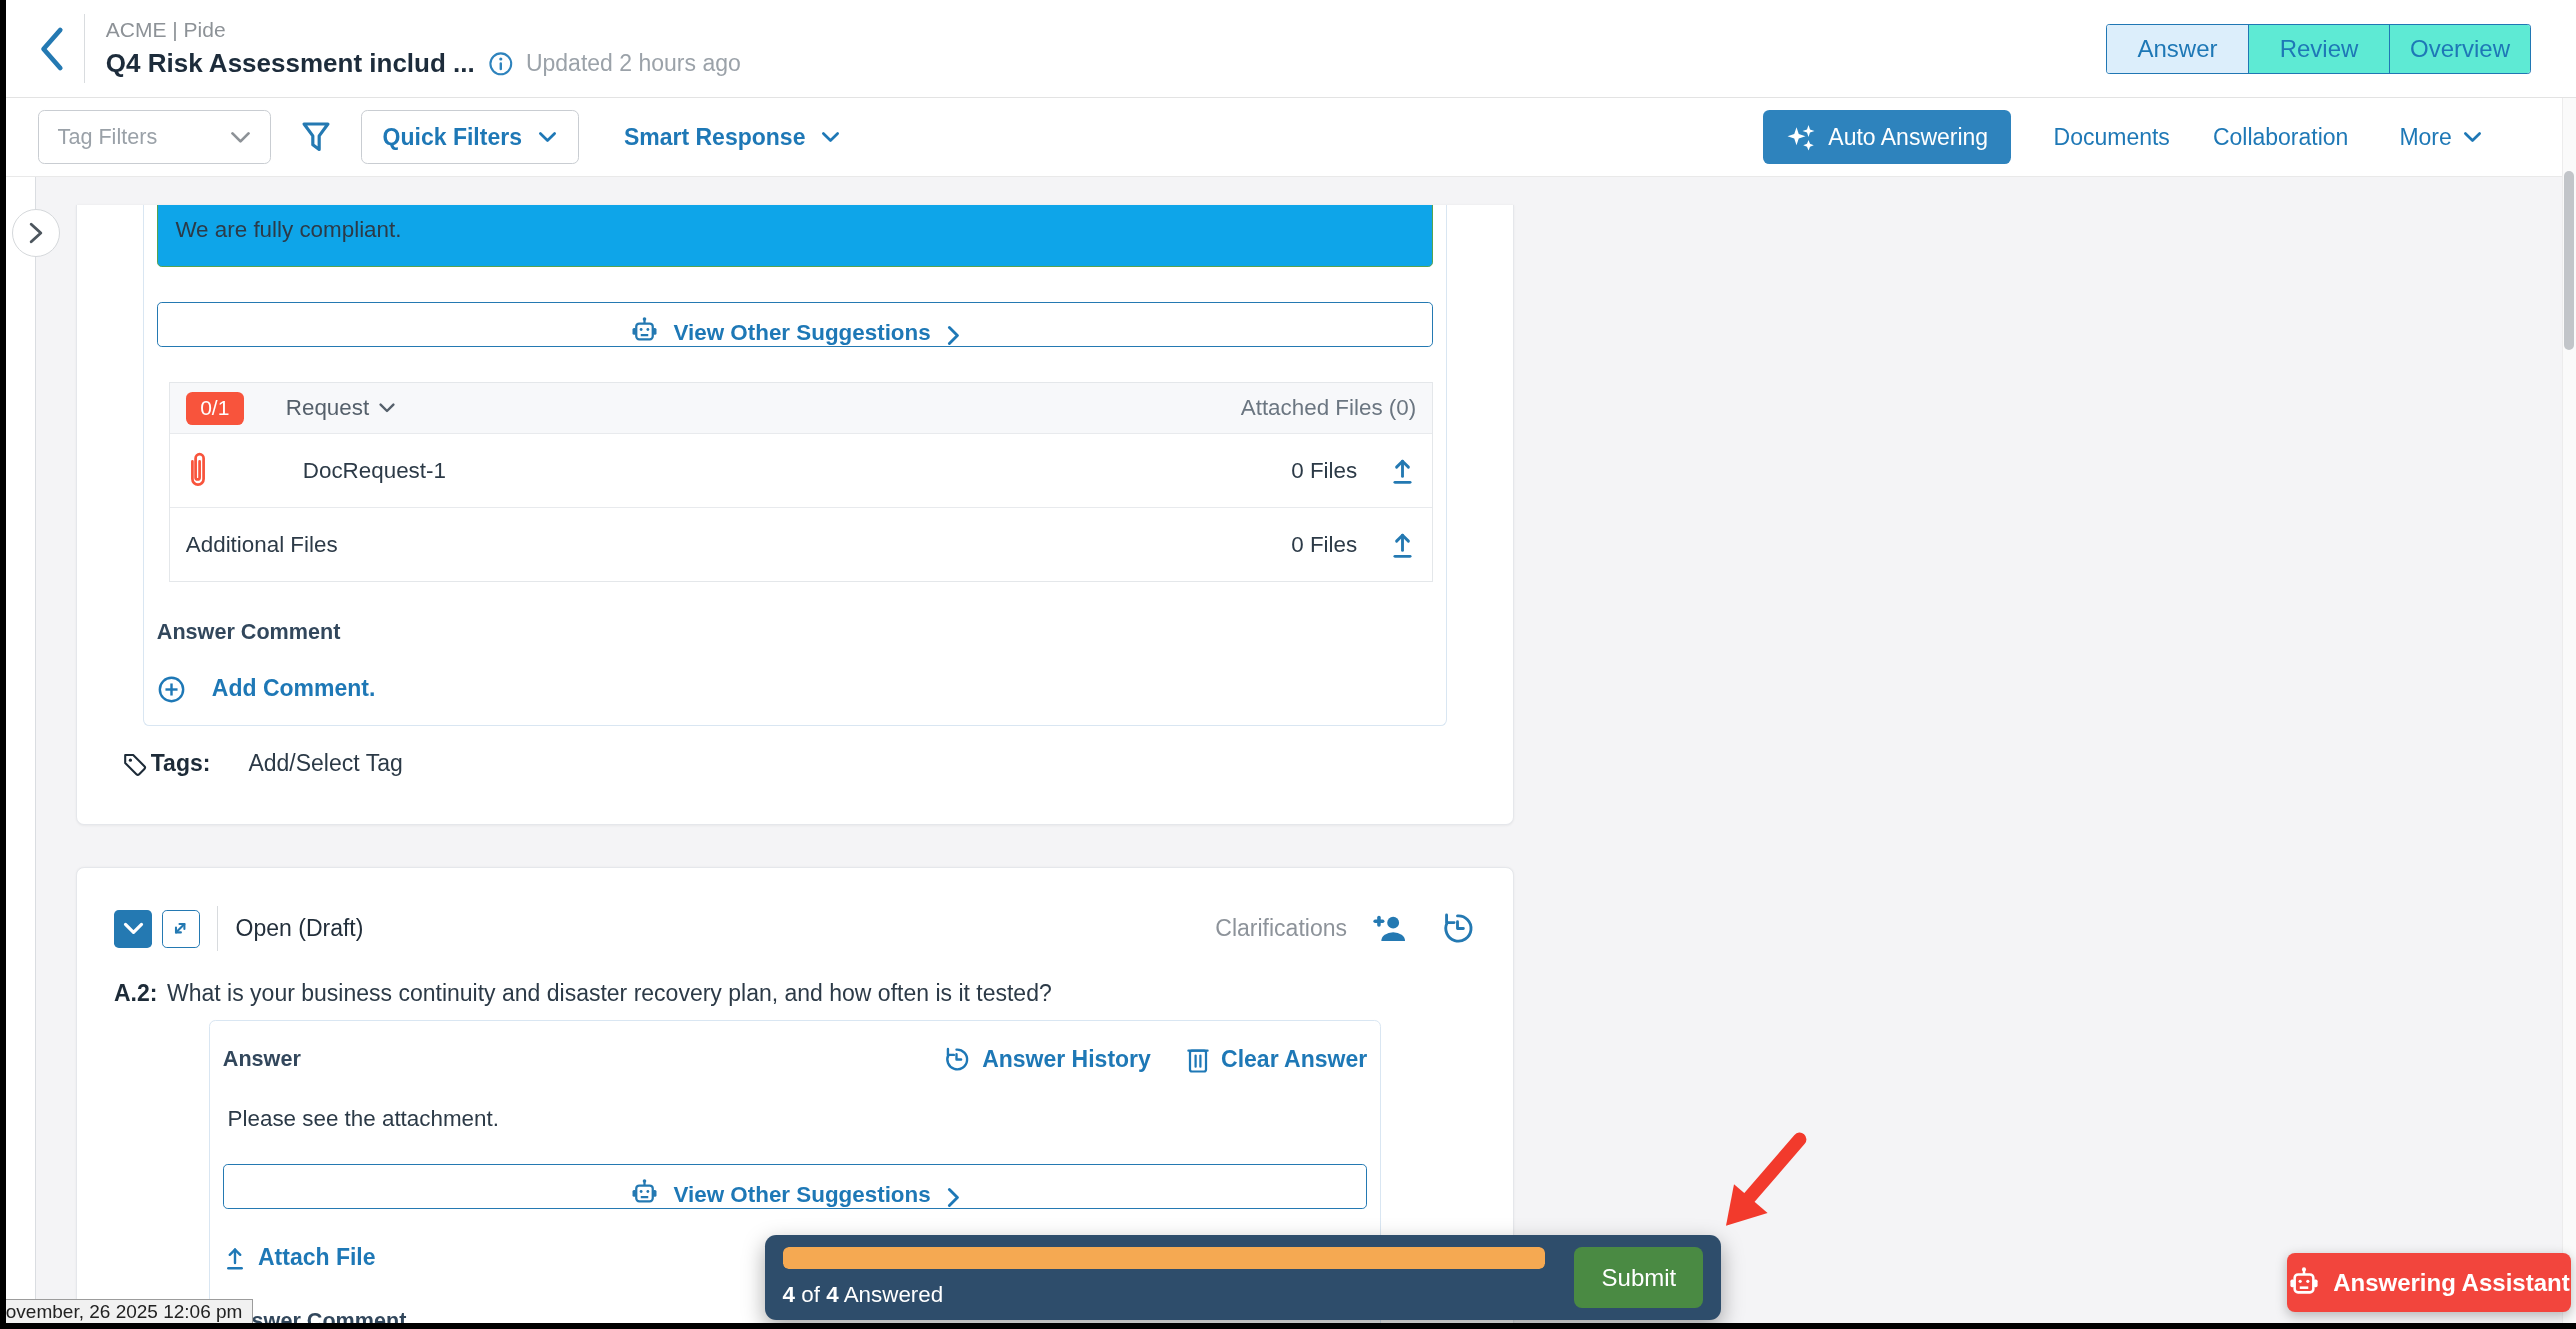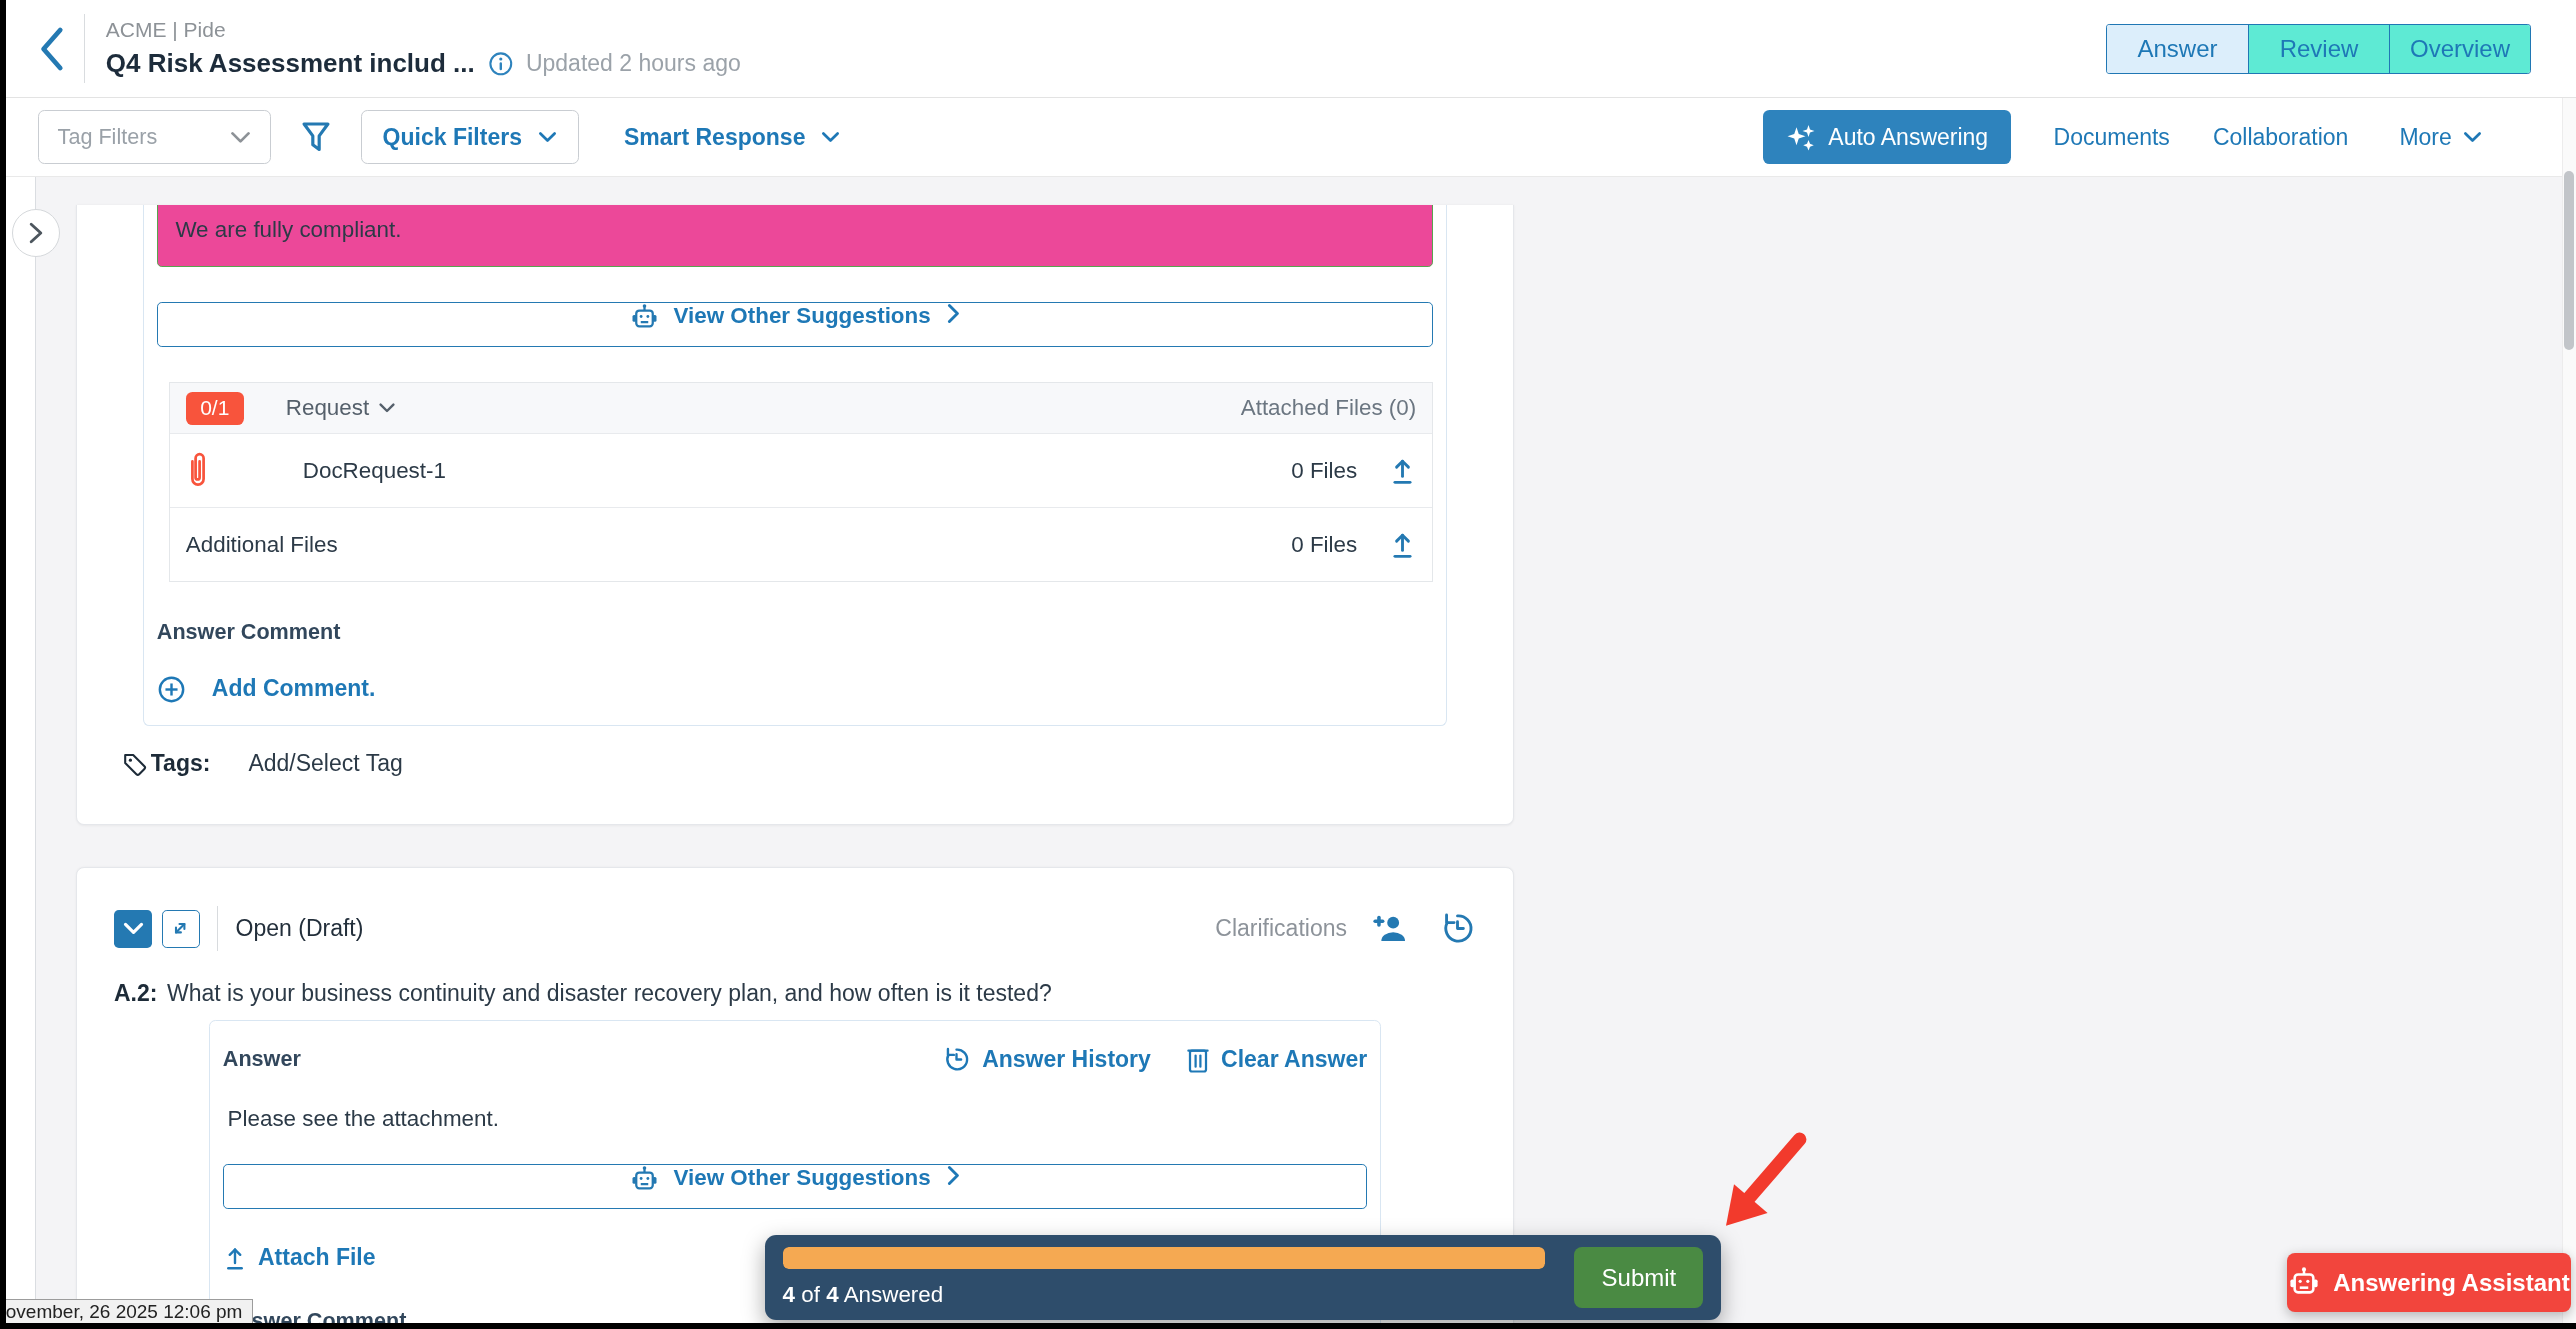--- a/index.html
+++ b/index.html
@@ -51,24 +51,24 @@
   .card { position:absolute; left:76px; width:1438px; background:#fff; border:0.8px solid #e5e7eb;
     box-shadow:0 0.8px 2.4px rgba(0,0,0,.05); }
   .card1 { top:205px; height:620px; border-top:none; border-radius:0 0 8px 8px; overflow:hidden; }
   .card2 { top:867px; height:735px; border-radius:8px; }
 
   .answer-panel { margin:0 66px; border:0.8px solid #d9e6f2; position:relative; }
   .panel1 { border-top:none; border-radius:0 0 6.4px 6.4px; padding:14.4px 12.8px 21px; }
   .panel2 { margin-top:12.8px; border-radius:6.4px; padding:24px 12.8px 64px; }
 
   .green-textarea { border:1.6px solid #58a34f; border-radius:4.8px; margin-top:-35px; height:83px;
-    padding:32px 17.6px 0; font-size:22.4px; color:#2c3a47; background:#ec4899; }
+    padding:32px 17.6px 0; font-size:22.4px; color:#2c3a47; background:#0ea5e9; }
 
   .suggest-btn { margin-top:35px; height:45px; border:1.6px solid #2479b2; border-radius:4.8px; background:#fff;
-    display:flex; align-items:flex-start; justify-content:center; gap:16px; color:#1e78b6; font-size:22.4px; font-weight:600; cursor:pointer; }
+    display:flex; align-items:flex-end; justify-content:center; gap:16px; color:#1e78b6; font-size:22.4px; font-weight:600; cursor:pointer; }
 
   .req-table { margin-top:35px; border:0.8px solid #e4e7ea;margin-left:12px; }
   .req-head { height:50px; background:#f7f8fa; display:flex; align-items:center; padding:0 16px; }
   .req-badge { background:#f8543c; color:#fff; font-size:21px; padding:4.8px 14.4px; border-radius:6.4px; }
   .req-title { margin-left:42px; font-size:22.4px; color:#55606b; display:flex; align-items:center; gap:9.6px; cursor:pointer; }
   .req-attached { margin-left:auto; font-size:22.4px; color:#6b7681; }
   .req-row { min-height:74px; border-top:1.6px solid #e8eaed; display:flex; align-items:center; padding:0 16px; font-size:22.4px; color:#2c3a47; }
   .req-name-indent { margin-left:93px; }
   .req-files { margin-left:auto; }
   .upload-btn { margin-left:32px; display:flex; align-items:center; cursor:pointer; }

